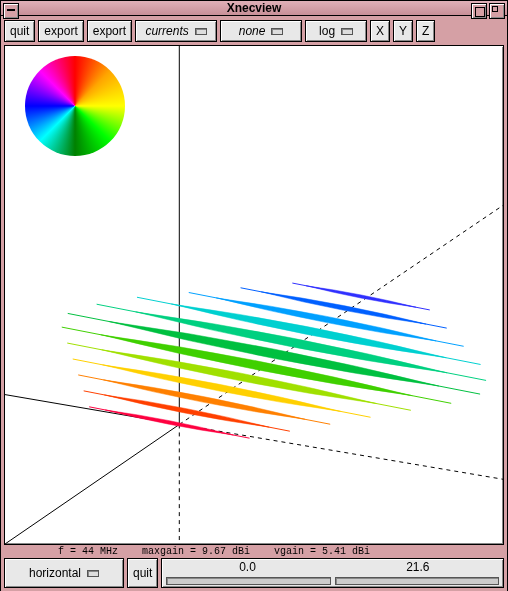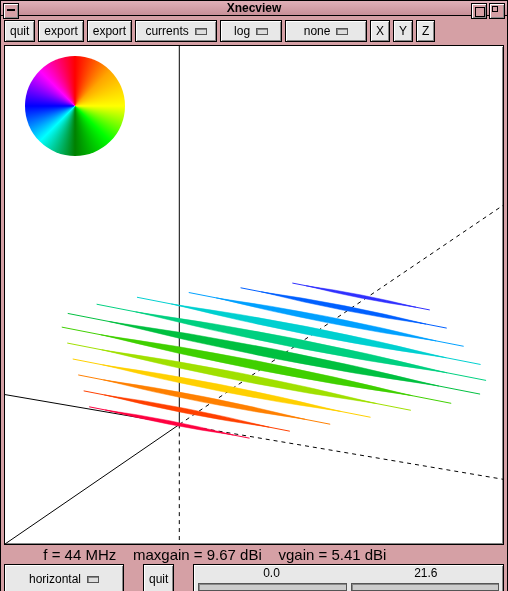--- a/index.html
+++ b/index.html
@@ -74,21 +74,21 @@
     padding: 3px 6px;
     font-size: 12px;
     display: flex;
     align-items: center;
     justify-content: center;
     gap: 6px;
     cursor: pointer;
     white-space: nowrap;
   }
   .btn.small { padding: 3px 5px; }
-  .btn.wide { min-width: 82px; }
+  .btn.wide { min-width: 82px; font-style: italic; }
   .btn.wide2 { min-width: 62px; }
   .btn .ind {
     width: 12px; height: 7px;
     background: #ddd;
     border: 1px solid #555;
     box-shadow: inset 1px 1px 0 #888;
   }
   .canvas-wrap {
     flex: 1;
     background: #fff;
@@ -101,30 +101,30 @@
   .legend-wheel {
     position: absolute;
     left: 20px; top: 10px;
     width: 100px; height: 100px;
     border-radius: 50%;
     background: conic-gradient(
       red, orange, yellow, lime, green, cyan, blue, magenta, red
     );
   }
   .status {
-    font-family: Liberation Sans, sans-serif;
-    font-size: 15px;
+    font-family: Liberation Mono, monospace;
+    font-size: 10px;
     color: #000;
     padding: 1px 6px;
     background: transparent;
     white-space: pre;
   }
   .bottombar {
     display: flex;
-    gap: 19px;
+    gap: 3px;
     align-items: stretch;
   }
   .readout {
     flex: 1;
     display: flex;
     flex-direction: column;
     background: #e8e8e8;
     border: 1px solid #000;
     box-shadow: inset 1px 1px 0 #fff, inset -1px -1px 0 #888;
     justify-content: flex-end;
@@ -171,26 +171,26 @@
       <div class="btn small">
           <span>export</span>
         </div>
       <div class="btn small">
           <span>export</span>
         </div>
       <div class="btn wide">
         <span>currents</span>
           <span class="ind"></span>
       </div>
+      <div class="btn wide">
+        <span>none</span>
+          <span class="ind"></span>
+      </div>
       <div class="btn wide2">
         <span>log</span>
-          <span class="ind"></span>
-      </div>
-      <div class="btn wide">
-        <span>none</span>
           <span class="ind"></span>
       </div>
       <div class="btn small">
           <span>X</span>
         </div>
       <div class="btn small">
           <span>Y</span>
         </div>
       <div class="btn small">
           <span>Z</span>

